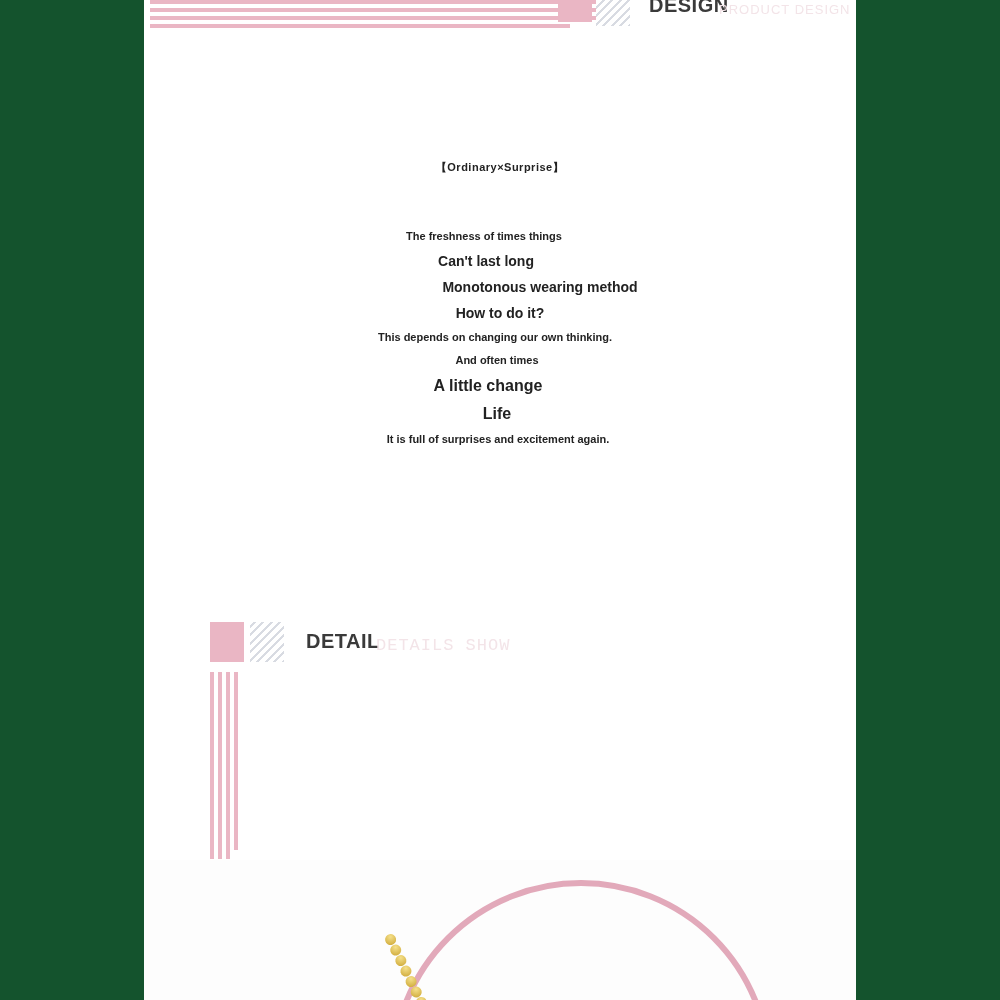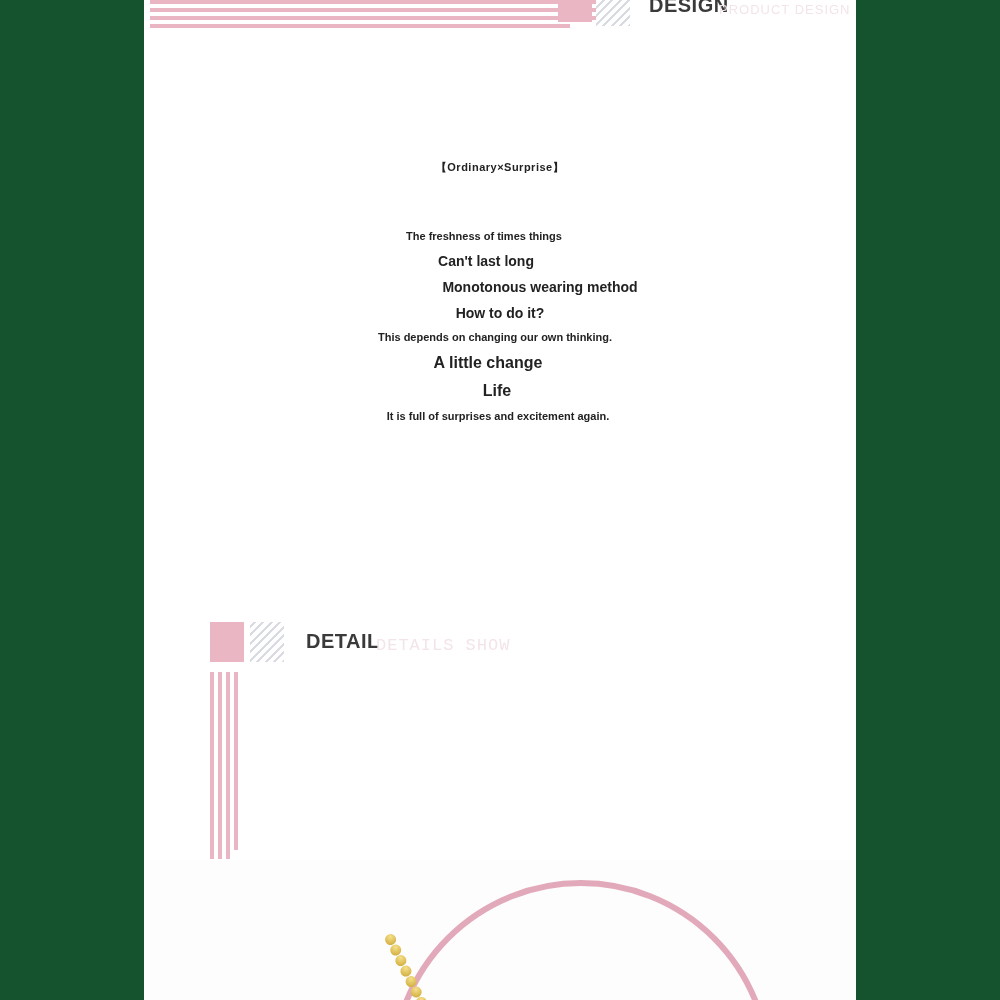--- a/index.html
+++ b/index.html
@@ -239,20 +239,21 @@
     <div class="design-title">DESIGN</div>
     <div class="design-ghost">PRODUCT DESIGN DETAILS</div>
 
     <div class="poem">
       <div class="bracket">【Ordinary×Surprise】</div>
       <div class="line ln-s off-a">The freshness of times things</div>
       <div class="line ln-m off-b">Can't last long</div>
       <div class="line ln-m off-d">Monotonous wearing method</div>
       <div class="line ln-m off-e">How to do it?</div>
       <div class="line ln-s off-f">This depends on changing our own thinking.</div>
+      <div class="line ln-s off-g">And often times</div>
       <div class="line ln-l off-i">A little change</div>
       <div class="line ln-l off-j">Life</div>
       <div class="line ln-s off-k">It is full of surprises and excitement again.</div>
     </div>
 
     <div class="detail-block">
       <div class="sq-pink-d"></div>
       <div class="sq-hatch-d"></div>
       <div class="detail-title">DETAIL</div>
       <div class="detail-ghost">DETAILS SHOW</div>

